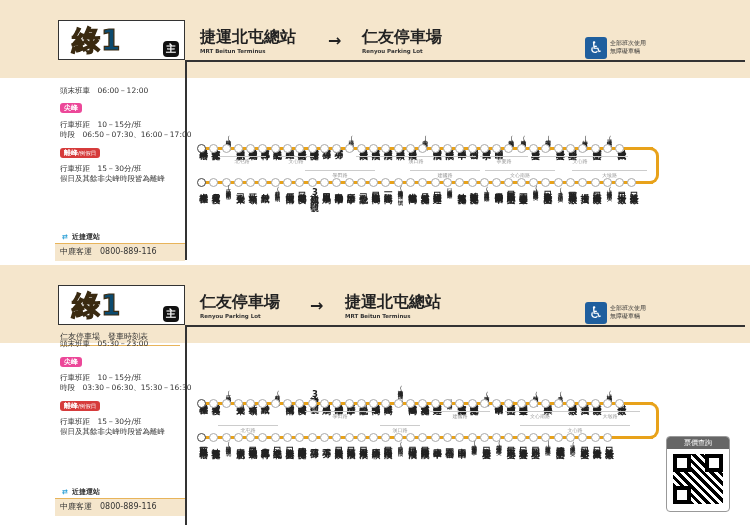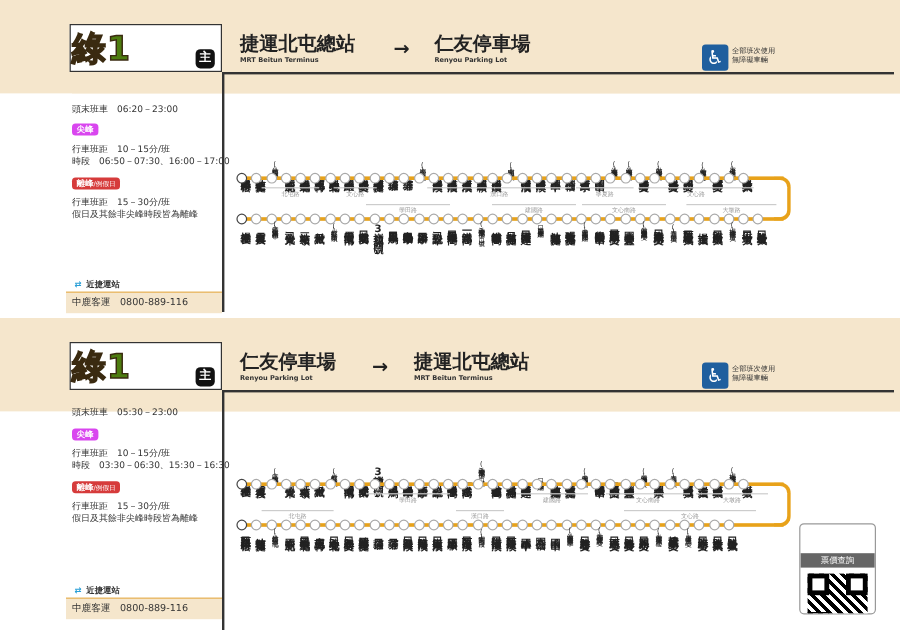--- a/index.html
+++ b/index.html
@@ -16,22 +16,22 @@
   .band {
     position: absolute; left: 0; top: 0; width: 750px; height: 78px;
     background: #f5e6cc;
   }
   .band-cover { position: absolute; left: 0; top: 78px; width: 60px; height: 180px; background: #fff; }
   .left-box {
     position: absolute; left: 58px; top: 20px; width: 127px; height: 40px;
     border: 1.5px solid #333; background: #fff;
   }
   .route-num {
-    position: absolute; left: 60px; top: 22px;
-    font-size: 28px; font-weight: bold; color: #4d7c0f;
+    position: absolute; left: 72px; top: 22px;
+    font-size: 28px; font-weight: bold; color: #0c4a6e;
     -webkit-text-stroke: 1.2px #3a2a10;
     font-family: "DejaVu Sans", sans-serif;
     letter-spacing: 1px;
   }
   .main-badge {
     position: absolute; left: 163px; top: 41px; width: 16px; height: 16px;
     background: #111; color: #fff; border-radius: 4px;
     font-size: 10px; font-weight: bold; text-align: center; line-height: 16px;
   }
   .vline { position: absolute; left: 185px; top: 60px; width: 1.5px; height: 200px; background: #333; }
@@ -39,21 +39,21 @@
   .sched-title {
     position: absolute; left: 60px; top: 66px; width: 120px;
     font-size: 8px; color: #333; padding-bottom: 3px;
     border-bottom: 1.5px solid #e8b45a;
   }
   .info { position: absolute; left: 60px; font-size: 7.5px; color: #333; line-height: 10px; }
   .tag {
     position: absolute; left: 60px; height: 10px; padding: 0 4px;
     border-radius: 3px; color: #fff; font-size: 7px; line-height: 10px; font-weight: bold;
   }
-  .tag.peak { background: #d946ef; }
+  .tag.peak { background: #ec4899; }
   .tag.off { background: #d63b3b; }
   .tag .small { font-size: 5.5px; font-weight: normal; }
   .mrt-legend { position: absolute; left: 62px; top: 232px; font-size: 7px; font-weight: bold; color: #333; text-align: center; }
   .mrt-legend .ico { color: #2a9fd6; margin-right: 4px; }
   .footer {
     position: absolute; left: 55px; top: 243px; width: 130px; height: 18px;
     background: #f5e6cc; border-top: 1.5px solid #e8b45a;
     font-size: 8px; color: #333; line-height: 16px; padding-left: 5px;
   }
   .dest-title { position: absolute; font-size: 16px; font-weight: bold; color: #222; }
@@ -88,21 +88,21 @@
   .stops.up { align-items: flex-end; }
   .stops.down { align-items: flex-start; }
   .road-label {
     position: absolute; font-size: 5px; color: #999; text-align: center;
     border-top: 1px solid #ccc; padding-top: 1px;
   }
   .qr {
     position: absolute; left: 666px; top: 436px; width: 64px; height: 76px;
     border: 1px solid #999; border-radius: 4px; background: #fff; overflow: hidden;
   }
-  .qr-title { background: #666; color: #fff; font-size: 7px; text-align: center; height: 12px; line-height: 12px; margin-top: 24px; }
+  .qr-title { background: #666; color: #fff; font-size: 7px; text-align: center; height: 12px; line-height: 12px; }
   .qr-code { margin: 5px auto; width: 50px; height: 50px;
     background:
       linear-gradient(#fff,#fff) 4px 4px/10px 10px no-repeat,
       linear-gradient(#fff,#fff) 36px 4px/10px 10px no-repeat,
       linear-gradient(#fff,#fff) 4px 36px/10px 10px no-repeat,
       linear-gradient(#000,#000) 0 0/18px 18px no-repeat,
       linear-gradient(#000,#000) 32px 0/18px 18px no-repeat,
       linear-gradient(#000,#000) 0 32px/18px 18px no-repeat,
       repeating-linear-gradient(45deg,#000 0 3px,#fff 3px 6px),
       #fff;
@@ -124,21 +124,21 @@
   <div class="dest-sub" style="left:200px;top:48px;">MRT Beitun Terminus</div>
   <div class="arrow" style="left:328px;top:31px;">→</div>
   <div class="dest-title" style="left:362px;top:27px;">仁友停車場</div>
   <div class="dest-sub" style="left:362px;top:48px;">Renyou Parking Lot</div>
   <div class="access">♿</div>
   <div class="access-text">
       <div>全部班次使用</div>
       <div>無障礙車輛</div>
     </div>
 
-  <div class="info" style="top:86px;">頭末班車　06:20－23:00</div>
+  <div class="info" style="top:86px;">頭末班車　06:00－12:00</div>
   <div class="tag peak" style="top:103px;">尖峰</div>
   <div class="info" style="top:120px;">行車班距　10－15分/班</div>
   <div class="info" style="top:130px;">時段　06:50－07:30、16:00－17:00</div>
   <div class="tag off" style="top:148px;"><span>離峰</span><span class="small">/例假日</span></div>
   <div class="info" style="top:164px;">行車班距　15－30分/班</div>
   <div class="info" style="top:174px;">假日及其餘非尖峰時段皆為離峰</div>
   <div class="mrt-legend"><span class="ico">⇄</span><span>近捷運站</span></div>
   <div class="footer">中鹿客運　0800-889-116</div>
 
   <div class="stops up" id="s0u" style="left:197px;top:66px;height:78px;">
@@ -319,20 +319,21 @@
   <div class="dest-sub" style="left:200px;top:48px;">Renyou Parking Lot</div>
   <div class="arrow" style="left:310px;top:31px;">→</div>
   <div class="dest-title" style="left:345px;top:27px;">捷運北屯總站</div>
   <div class="dest-sub" style="left:345px;top:48px;">MRT Beitun Terminus</div>
   <div class="access">♿</div>
   <div class="access-text">
       <div>全部班次使用</div>
       <div>無障礙車輛</div>
     </div>
 
+  <div class="sched-title">仁友停車場　發車時刻表</div>
   <div class="info" style="top:74px;">頭末班車　05:30－23:00</div>
   <div class="tag peak" style="top:92px;">尖峰</div>
   <div class="info" style="top:108px;">行車班距　10－15分/班</div>
   <div class="info" style="top:118px;">時段　03:30－06:30、15:30－16:30</div>
   <div class="tag off" style="top:136px;"><span>離峰</span><span class="small">/例假日</span></div>
   <div class="info" style="top:152px;">行車班距　15－30分/班</div>
   <div class="info" style="top:162px;">假日及其餘非尖峰時段皆為離峰</div>
   <div class="mrt-legend" style="top:222px;"><span class="ico">⇄</span><span>近捷運站</span></div>
   <div class="footer" style="top:233px;">中鹿客運　0800-889-116</div>
 

